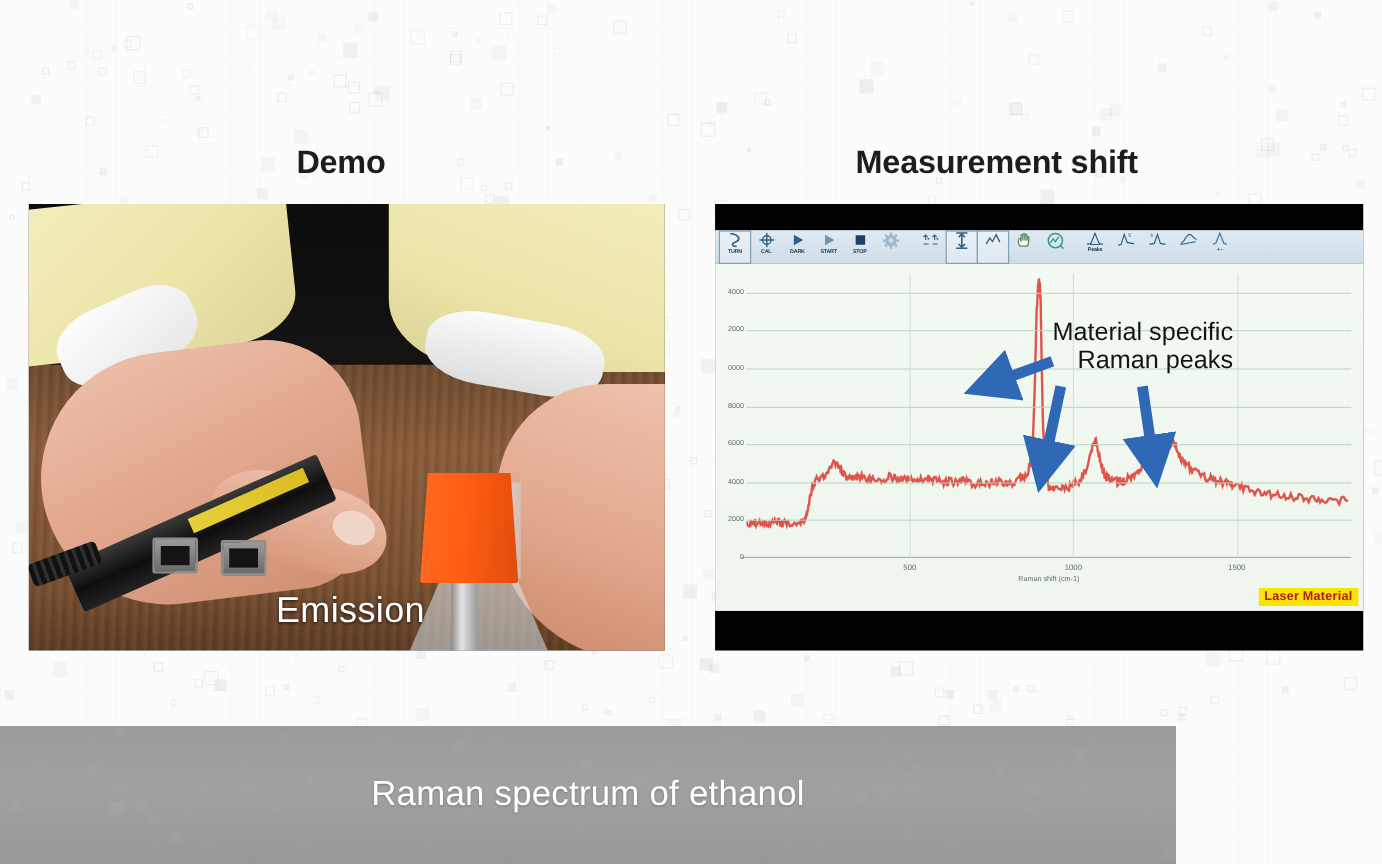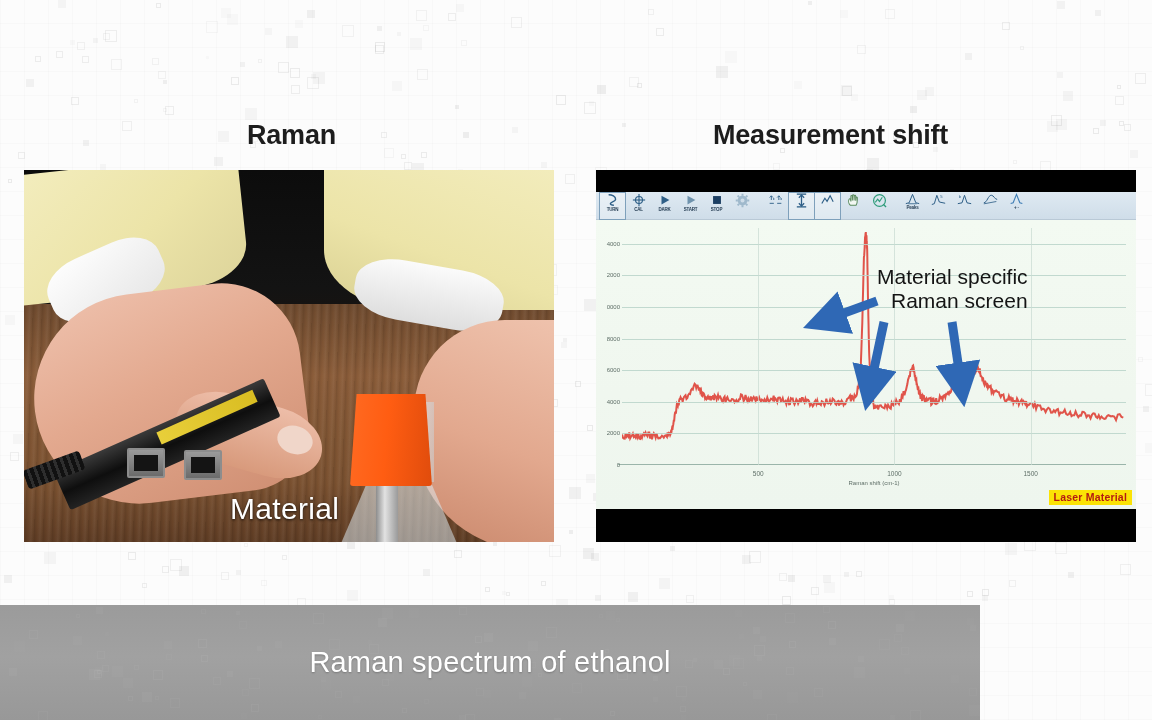--- a/index.html
+++ b/index.html
@@ -760,21 +760,21 @@
       <div class="sq" style="width: 7px; height: 7px; left: 154px; top: 459px; border: 1px solid rgba(60, 60, 60, 0.063);"></div>
       <div class="sq" style="width: 8px; height: 8px; left: 158px; top: 71px; border: 1px solid rgba(60, 60, 60, 0.06);"></div>
       <div class="sq" style="width: 8px; height: 8px; left: 632px; top: 534px; border: 1px solid rgba(60, 60, 60, 0.09);"></div>
       <div class="sq" style="width: 8px; height: 8px; left: 377px; top: 520px; background: rgba(60, 60, 60, 0.043);"></div>
       <div class="sq" style="width: 12px; height: 12px; left: 584px; top: 102px; border: 1px solid rgba(60, 60, 60, 0.08);"></div>
       <div class="sq" style="width: 9px; height: 9px; left: 586px; top: 474px; background: rgba(60, 60, 60, 0.035);"></div>
       <div class="sq" style="width: 12px; height: 12px; left: 716px; top: 66px; background: rgba(60, 60, 60, 0.067);"></div>
       <div class="sq" style="width: 9px; height: 9px; left: 935px; top: 220px; border: 1px solid rgba(60, 60, 60, 0.07);"></div>
     </div>
 
-  <div class="heading" id="h-demo">Raman</div>
+  <div class="heading" id="h-demo">Demo</div>
   <div class="heading" id="h-meas">Measurement shift</div>
 
   <div id="photo">
     <div class="ph-bg-dark"></div>
     <div class="ph-table"></div>
     <div class="ph-sleeve"></div>
     <div class="ph-cuff"></div>
     <div class="ph-sleeve2">
       
     </div>
@@ -791,21 +791,21 @@
     <div class="ph-probe">
       <div class="ph-probe-label"></div>
     </div>
     <div class="ph-cable"></div>
     <div class="ph-chip" id="ph-chip1">
         <i></i>
       </div>
     <div class="ph-chip" id="ph-chip2">
         <i></i>
       </div>
-    <div class="ph-caption">Material</div>
+    <div class="ph-caption">Emission</div>
   </div>
 
   <div id="measure">
     <div class="mz-letterbox-top"></div>
     <div class="mz-letterbox-bot"></div>
 
     <div class="mz-app">
 
       <div class="toolbar" id="toolbar">
           <div class="tbtn boxed">
@@ -1006,21 +1006,21 @@
             <path d="M0,0 L5,2.5 L0,5 z" fill="#2f68b5"></path>
           </marker>
         </defs>
         <line x1="281" y1="109" x2="229" y2="128" stroke="#2f68b5" stroke-width="9" marker-end="url(#ah)"></line>
         <line x1="288" y1="130" x2="274" y2="196" stroke="#2f68b5" stroke-width="9" marker-end="url(#ah)"></line>
         <line x1="356" y1="130" x2="365" y2="192" stroke="#2f68b5" stroke-width="9" marker-end="url(#ah)"></line>
       </svg>
 
       <div class="annot-text" id="annot">
         <div>Material specific</div>
-        <div>Raman screen</div>
+        <div>Raman peaks</div>
       </div>
 
       <div class="laser-badge">Laser Material</div>
     </div>
   </div>
 
   <div id="caption-bar">
     <div class="cap-squares" id="cap-squares">
         <div class="sq" style="width: 8px; height: 8px; left: 476px; top: 83px; border: 1px solid rgba(255, 255, 255, 0.063);"></div>
         <div class="sq" style="width: 7px; height: 7px; left: 723px; top: 63px; border: 1px solid rgba(255, 255, 255, 0.11);"></div>

